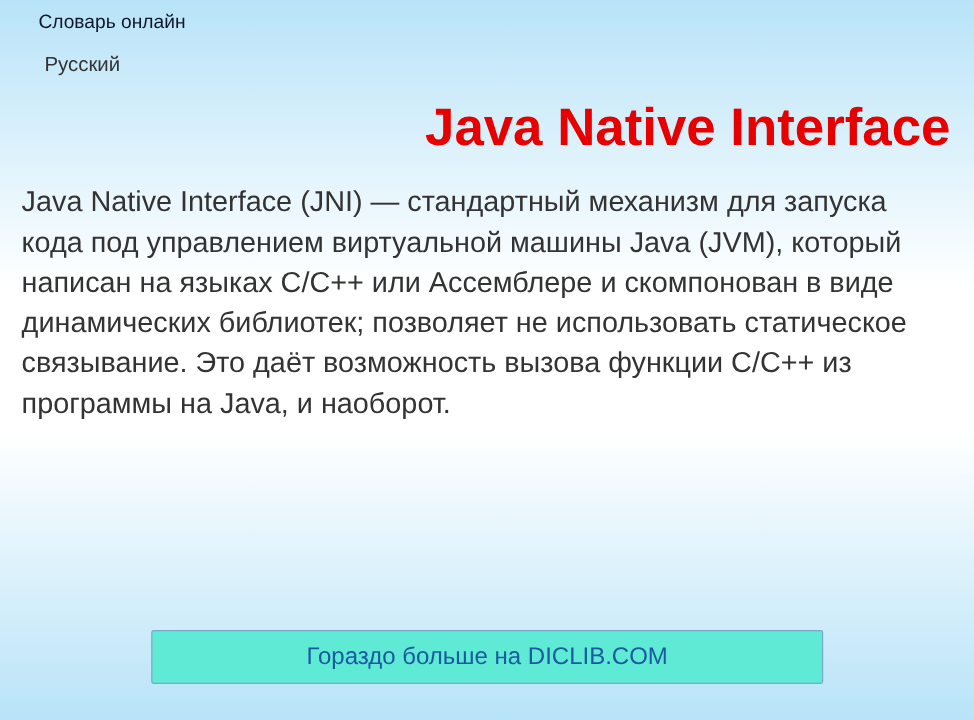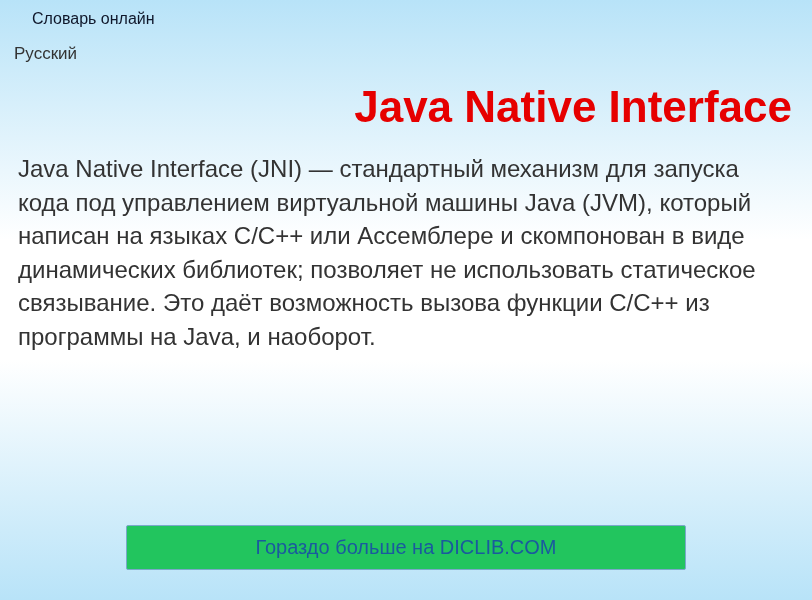--- a/index.html
+++ b/index.html
@@ -28,20 +28,21 @@
       font-size: 16px;
       color: #0f172a;
       margin-left: 14px;
       margin-top: 0px;
     }
     .language-bar {
       padding: 6px 14px 2px 14px;
       color: #333;
       font-size: 17px;
       margin-top: 6px;
+      margin-left: 23px;
     }
     .main-title {
       text-align: right;
       color: #e60000;
       font-size: 44px;
       font-weight: bold;
       margin-top: 16px;
       margin-bottom: 20px;
       padding: 0 20px;
     }
@@ -51,21 +52,21 @@
       line-height: 1.4;
       color: #333333;
     }
     .footer-link-container {
       position: absolute;
       bottom: 30px;
       left: 50%;
       transform: translateX(-50%);
       width: 560px;
       border: 1px solid #7aa8c9;
-      background: #22c55e;
+      background: #5eead4;
       padding: 10px 0;
       text-align: center;
       border-radius: 2px;
     }
     .footer-link {
       color: #1a5a9e;
       font-size: 20px;
       text-decoration: none;
     }
   </style>

